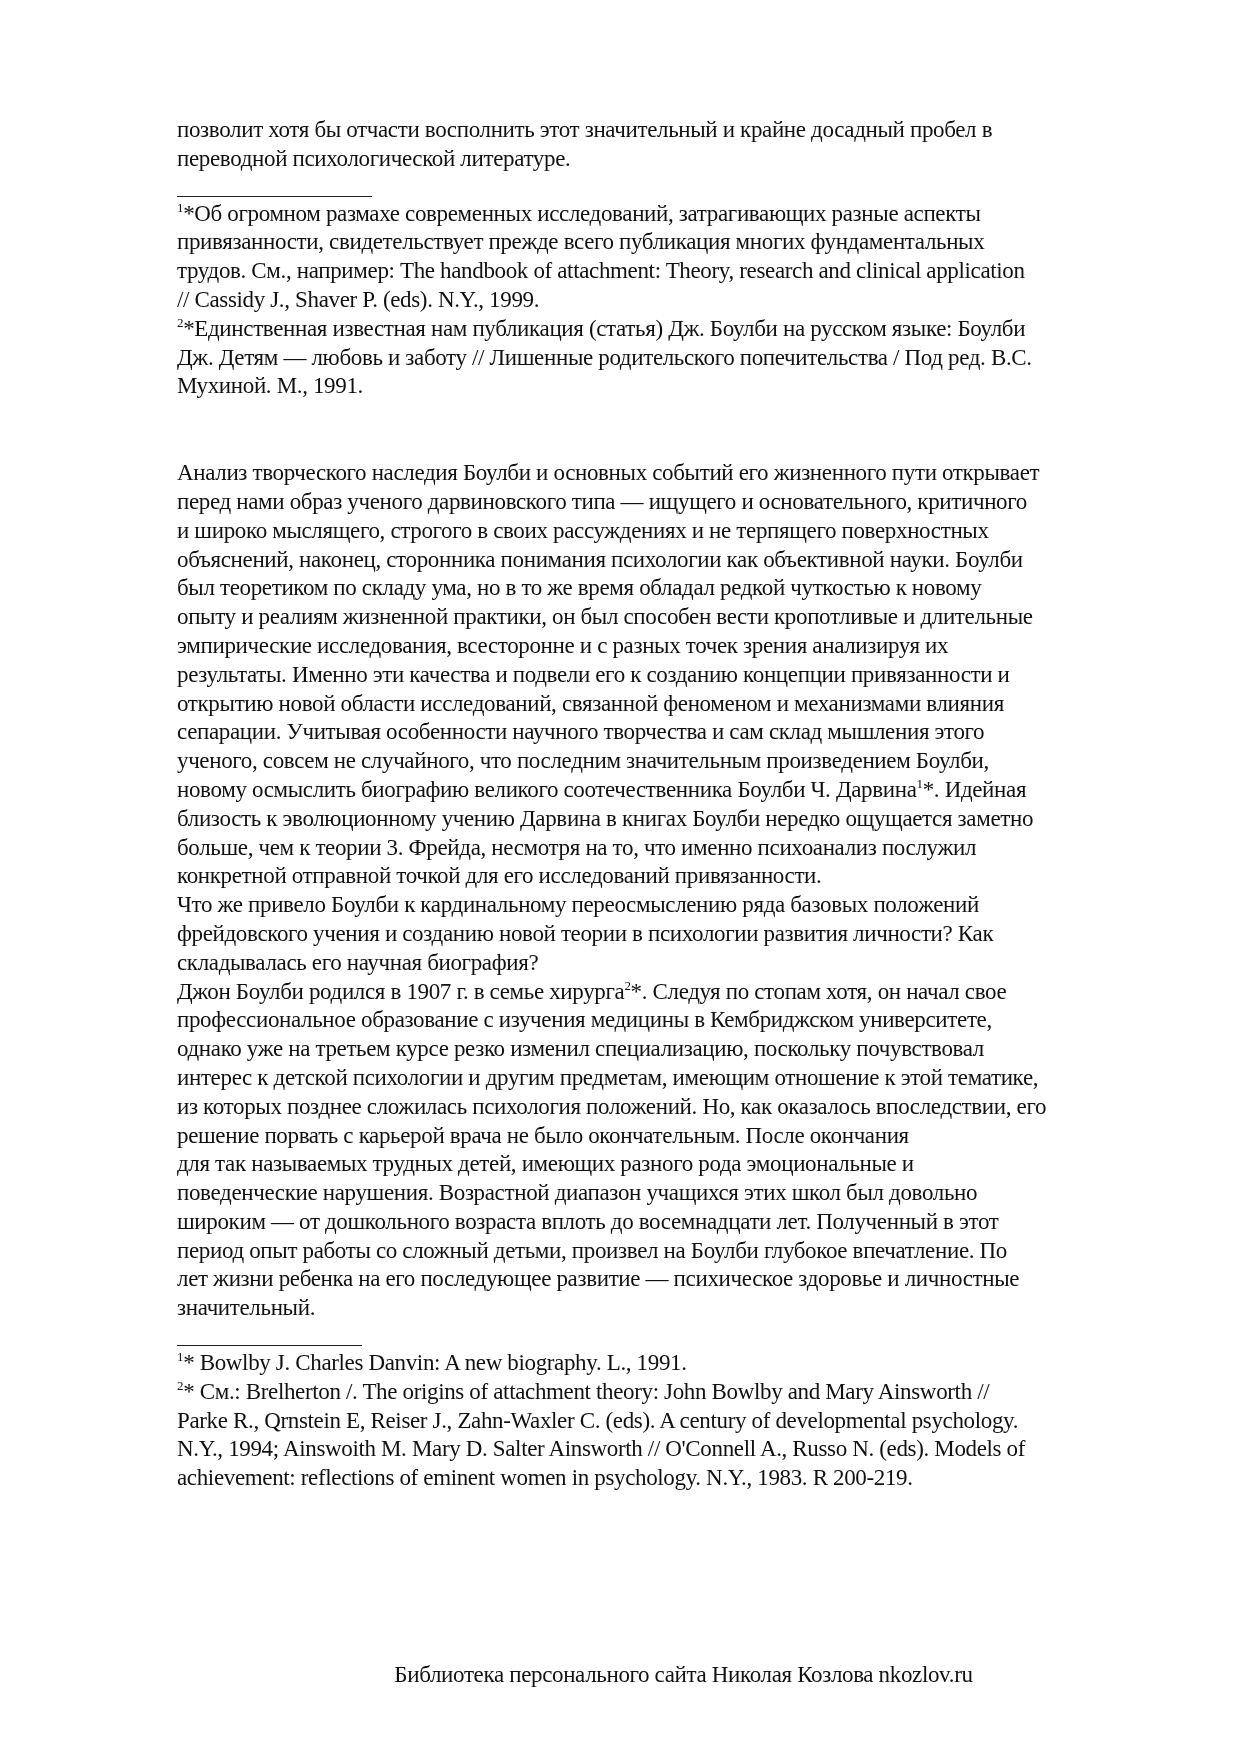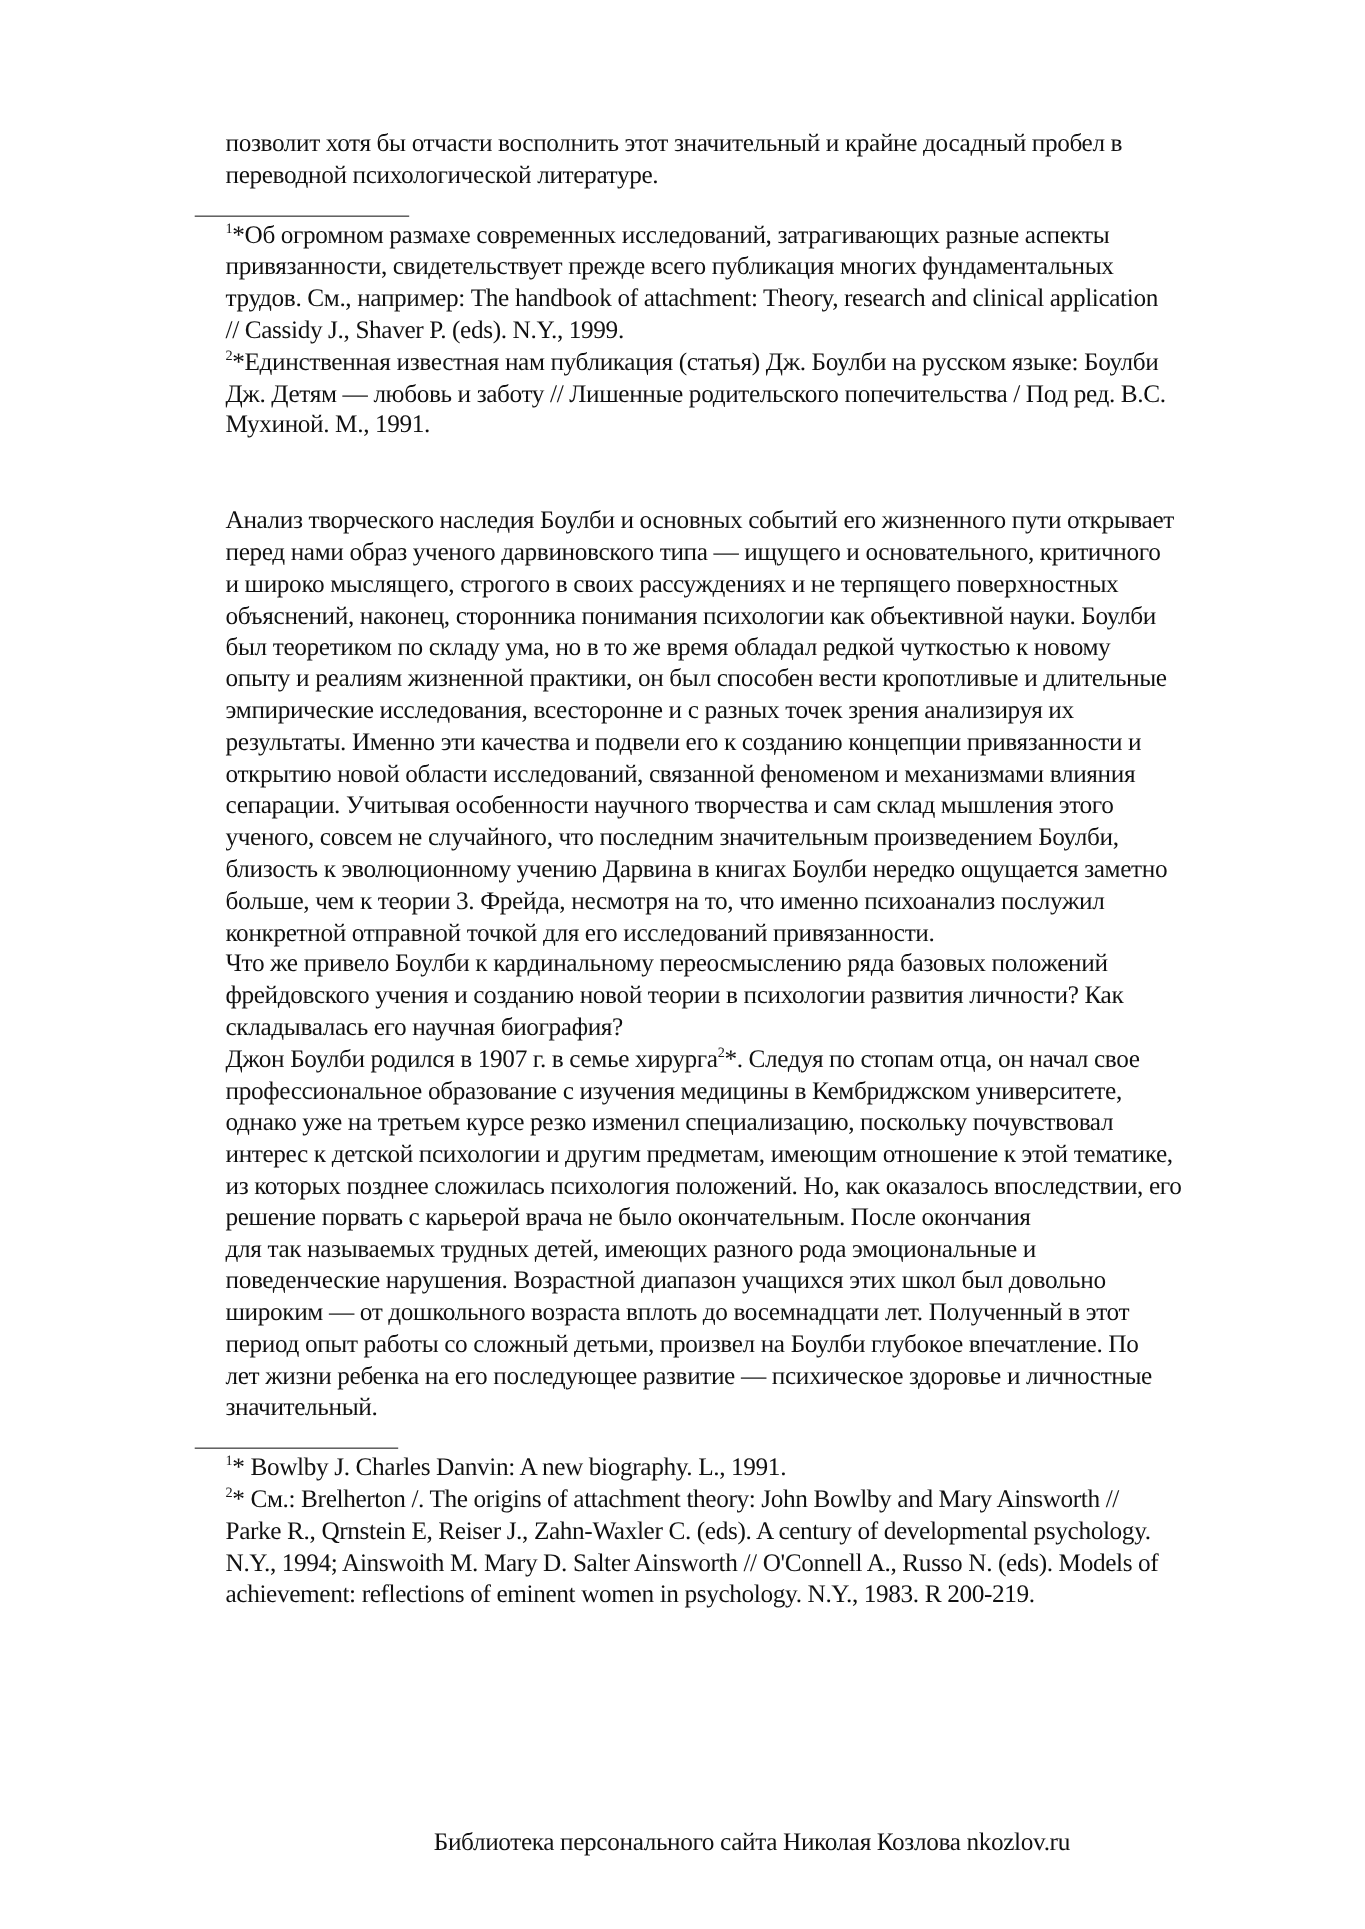--- a/index.html
+++ b/index.html
@@ -20,21 +20,20 @@
       left: 177px;
       top: 116px;
       width: 990px;
       font-size: 23px;
       line-height: 28.8px;
       letter-spacing: -0.35px;
     }
     .line {
       display: block;
       white-space: nowrap;
-      margin-left: 28px;
     }
     .rule {
       display: block;
       height: 1px;
       border-top: 1px solid #222;
       margin-top: 22px;
       margin-bottom: 2px;
     }
     .rule.short { width: 195px; }
     .rule.short2 { width: 185px; }
@@ -90,27 +89,28 @@
     <span class="line">перед нами образ ученого дарвиновского типа — ищущего и основательного, критичного</span>
     <span class="line">и широко мыслящего, строгого в своих рассуждениях и не терпящего поверхностных</span>
     <span class="line">объяснений, наконец, сторонника понимания психологии как объективной науки. Боулби</span>
     <span class="line">был теоретиком по складу ума, но в то же время обладал редкой чуткостью к новому</span>
     <span class="line">опыту и реалиям жизненной практики, он был способен вести кропотливые и длительные</span>
     <span class="line">эмпирические исследования, всесторонне и с разных точек зрения анализируя их</span>
     <span class="line">результаты. Именно эти качества и подвели его к созданию концепции привязанности и</span>
     <span class="line">открытию новой области исследований, связанной феноменом и механизмами влияния</span>
     <span class="line">сепарации. Учитывая особенности научного творчества и сам склад мышления этого</span>
     <span class="line">ученого, совсем не случайного, что последним значительным произведением Боулби,</span>
+    <span class="line"><span>новому осмыслить биографию великого соотечественника Боулби Ч. Дарвина</span><sup>1</sup><span>*. Идейная</span></span>
     <span class="line">близость к эволюционному учению Дарвина в книгах Боулби нередко ощущается заметно</span>
     <span class="line">больше, чем к теории 3. Фрейда, несмотря на то, что именно психоанализ послужил</span>
     <span class="line">конкретной отправной точкой для его исследований привязанности.</span>
     <span class="line">Что же привело Боулби к кардинальному переосмыслению ряда базовых положений</span>
     <span class="line">фрейдовского учения и созданию новой теории в психологии развития личности? Как</span>
     <span class="line">складывалась его научная биография?</span>
-    <span class="line"><span>Джон Боулби родился в 1907 г. в семье хирурга</span><sup>2</sup><span>*. Следуя по стопам отца, он начал свое</span></span>
+    <span class="line"><span>Джон Боулби родился в 1907 г. в семье хирурга</span><sup>2</sup><span>*. Следуя по стопам хотя, он начал свое</span></span>
     <span class="line">профессиональное образование с изучения медицины в Кембриджском университете,</span>
     <span class="line">однако уже на третьем курсе резко изменил специализацию, поскольку почувствовал</span>
     <span class="line">интерес к детской психологии и другим предметам, имеющим отношение к этой тематике,</span>
     <span class="line">из которых позднее сложилась психология положений. Но, как оказалось впоследствии, его</span>
     <span class="line">решение порвать с карьерой врача не было окончательным. После окончания</span>
     <span class="line">для так называемых трудных детей, имеющих разного рода эмоциональные и</span>
     <span class="line">поведенческие нарушения. Возрастной диапазон учащихся этих школ был довольно</span>
     <span class="line">широким — от дошкольного возраста вплоть до восемнадцати лет. Полученный в этот</span>
     <span class="line">период опыт работы со сложный детьми, произвел на Боулби глубокое впечатление. По</span>
     <span class="line">лет жизни ребенка на его последующее развитие — психическое здоровье и личностные</span>

